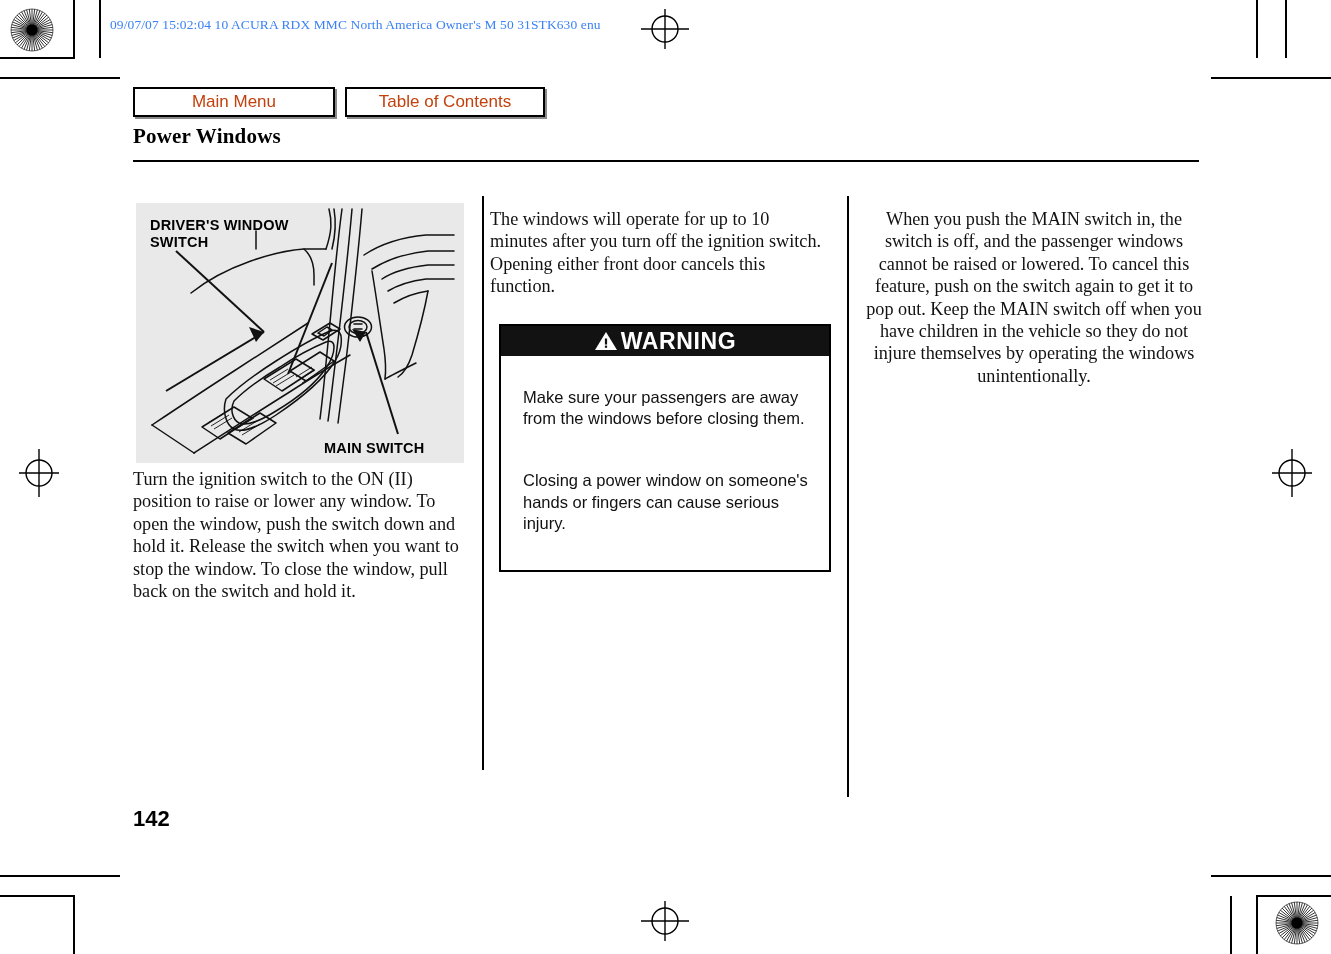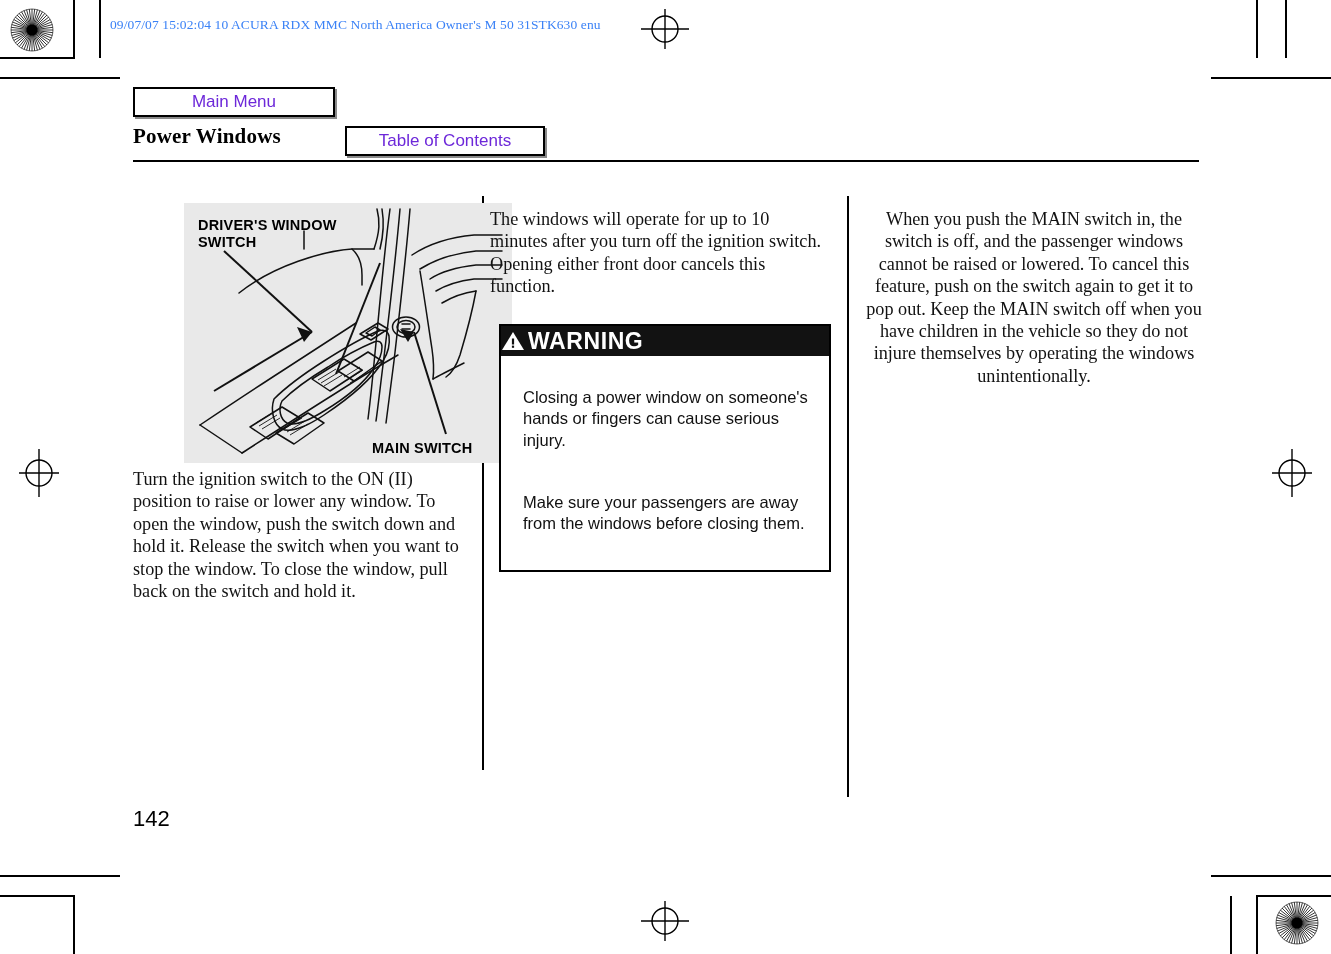--- a/index.html
+++ b/index.html
@@ -45,28 +45,28 @@
   }
 
   
   .navbtn {
     position: absolute;
     box-sizing: border-box;
     border: 2px solid #000000;
     background: #ffffff;
     font-family: "Liberation Sans", sans-serif;
     font-size: 17px;
-    color: #6d28d9;
+    color: #c2410c;
     text-align: center;
     line-height: 26px;
     height: 30px;
     box-shadow: 2px 2px 0 #8a8a8a;
   }
   #btn-main-menu { left: 133px; top: 87px; width: 202px; }
-  #btn-toc { left: 345px; top: 87px; width: 200px; margin-top: 39px; }
+  #btn-toc { left: 345px; top: 87px; width: 200px; }
 
   
   .page-title {
     position: absolute;
     left: 133px;
     top: 124px;
     font-family: "Liberation Serif", serif;
     font-weight: bold;
     font-size: 21px;
     letter-spacing: 0.2px;
@@ -92,21 +92,20 @@
 
   
   .illus {
     position: absolute;
     left: 136px;
     top: 203px;
     width: 328px;
     height: 260px;
     background: #e9e9e9;
     overflow: hidden;
-    margin-left: 48px;
   }
   .illus svg { display: block; }
   .illus-label {
     position: absolute;
     font-family: "Liberation Sans", sans-serif;
     font-weight: bold;
     font-size: 14.5px;
     color: #000000;
     letter-spacing: 0.2px;
     line-height: 17px;
@@ -136,20 +135,21 @@
     width: 332px;
     box-sizing: border-box;
     border: 2px solid #000000;
     background: #ffffff;
   }
   .warning-bar {
     background: #121212;
     height: 30px;
     display: flex;
     align-items: center;
+    justify-content: center;
     gap: 3px;
   }
   .warning-title {
     font-family: "Liberation Sans", sans-serif;
     font-weight: bold;
     font-size: 23px;
     letter-spacing: 0.6px;
     color: #ffffff;
     line-height: 23px;
   }
@@ -164,21 +164,21 @@
   }
   .warning-body p { margin: 0; }
   .warning-body p + p { margin-top: 19px; }
 
   
   .page-number {
     position: absolute;
     left: 133px;
     top: 806px;
     font-family: "Liberation Sans", sans-serif;
-    font-weight: normal;
+    font-weight: bold;
     font-size: 22px;
     color: #000000;
   }
 </style>
 </head>
 <body>
 
 <div class="crop-line" style="left:73px; top:0; width:2px; height:58px;"></div>
 <div class="crop-line" style="left:0; top:57px; width:75px; height:2px;"></div>
 <div class="crop-line" style="left:0; top:77px; width:120px; height:2px;"></div>
@@ -375,18 +375,18 @@
 <div class="warning-box">
   <div class="warning-bar">
     <svg class="warn-tri" width="24" height="22" viewBox="0 0 24 22">
       <polygon points="12,2 23,20 1,20" fill="#ffffff"></polygon>
       <rect x="10.9" y="8.5" width="2.2" height="6" fill="#121212"></rect>
       <rect x="10.9" y="15.6" width="2.2" height="2.2" fill="#121212"></rect>
     </svg>
     <span class="warning-title">WARNING</span>
   </div>
   <div class="warning-body">
+    <p>Make sure your passengers are away from the windows before closing them.</p>
     <p>Closing a power window on someone's hands or fingers can cause serious injury.</p>
-    <p>Make sure your passengers are away from the windows before closing them.</p>
   </div>
 </div>
 
 <div class="page-number">142</div>
 
 </body></html>

